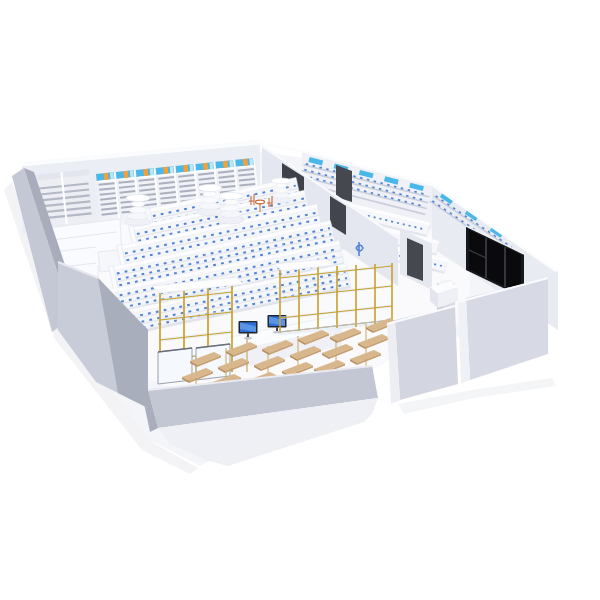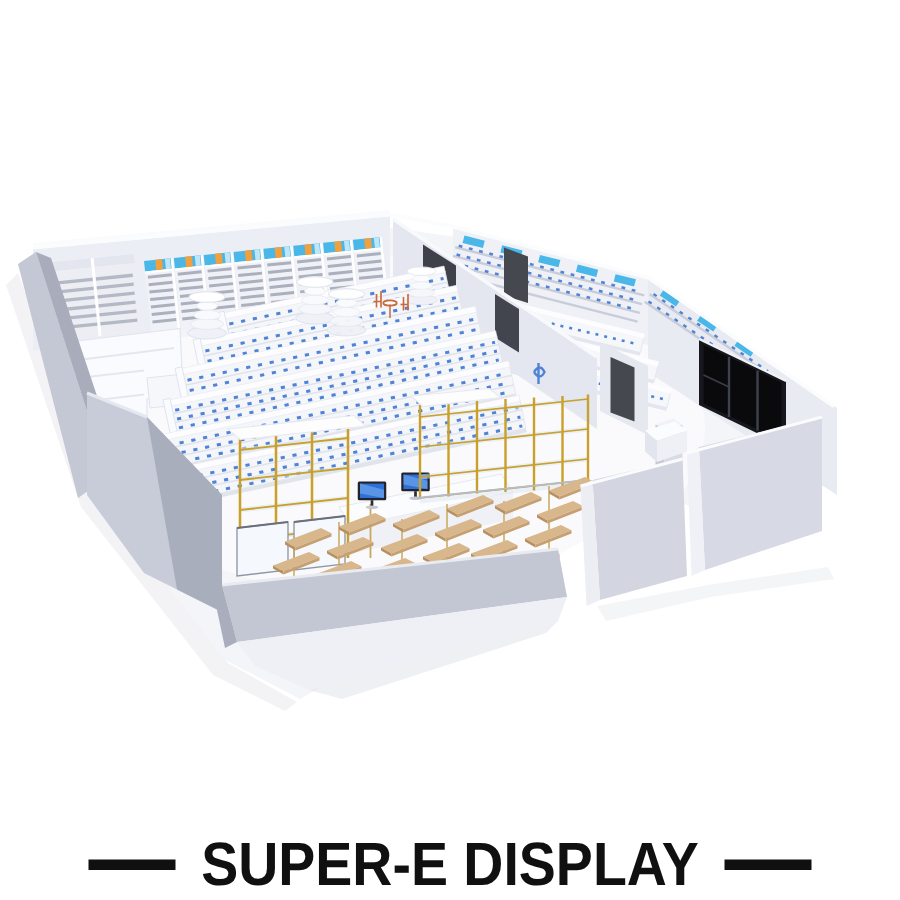--- a/index.html
+++ b/index.html
@@ -350,19 +350,14 @@
 
   <g>
     <polygon points="58,262 98,278 148,330 148,408 96,382 58,330" fill="#c8ccd8"></polygon>
     <polygon points="98,278 148,330 148,408 118,393" fill="#a9aebc"></polygon>
     <path d="M58 262 L98 278" stroke="#e6e8ef" stroke-width="2"></path>
   </g>
 
   <path d="M22 165 L260 143 L302 151 L432 185 L556 271" stroke="#fbfcfe" stroke-width="2.6" fill="none"></path>
 </svg>
 
-<div class="brandbar">
-  <div class="brand-dash"></div>
-  <div class="brand-name">SUPER-E DISPLAY</div>
-  <div class="brand-dash"></div>
+
 </div>
 
-</div>
-
 </body></html>

